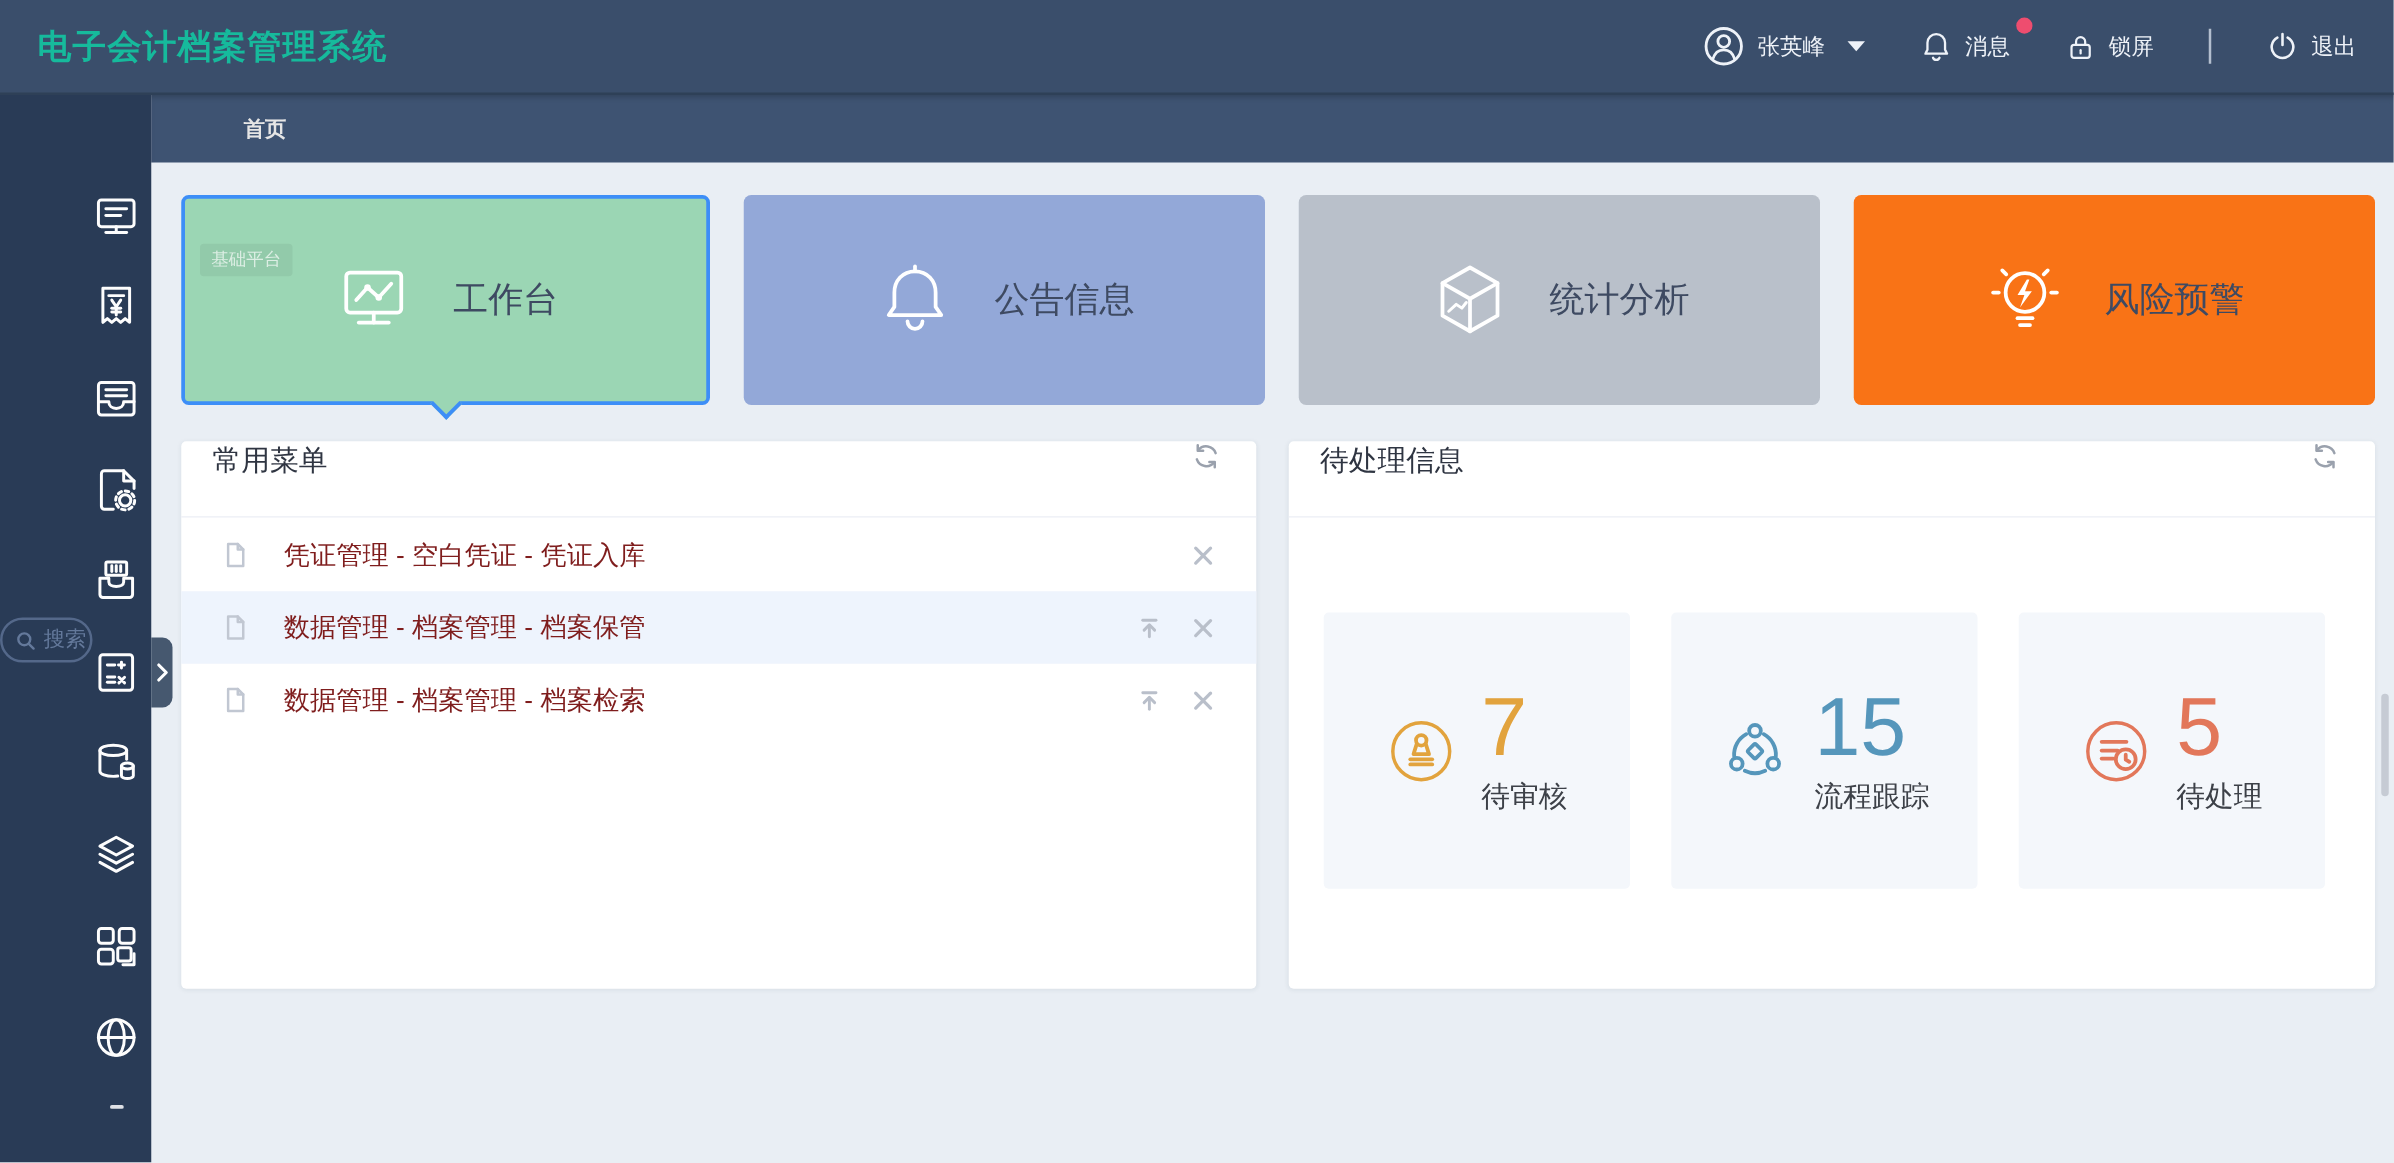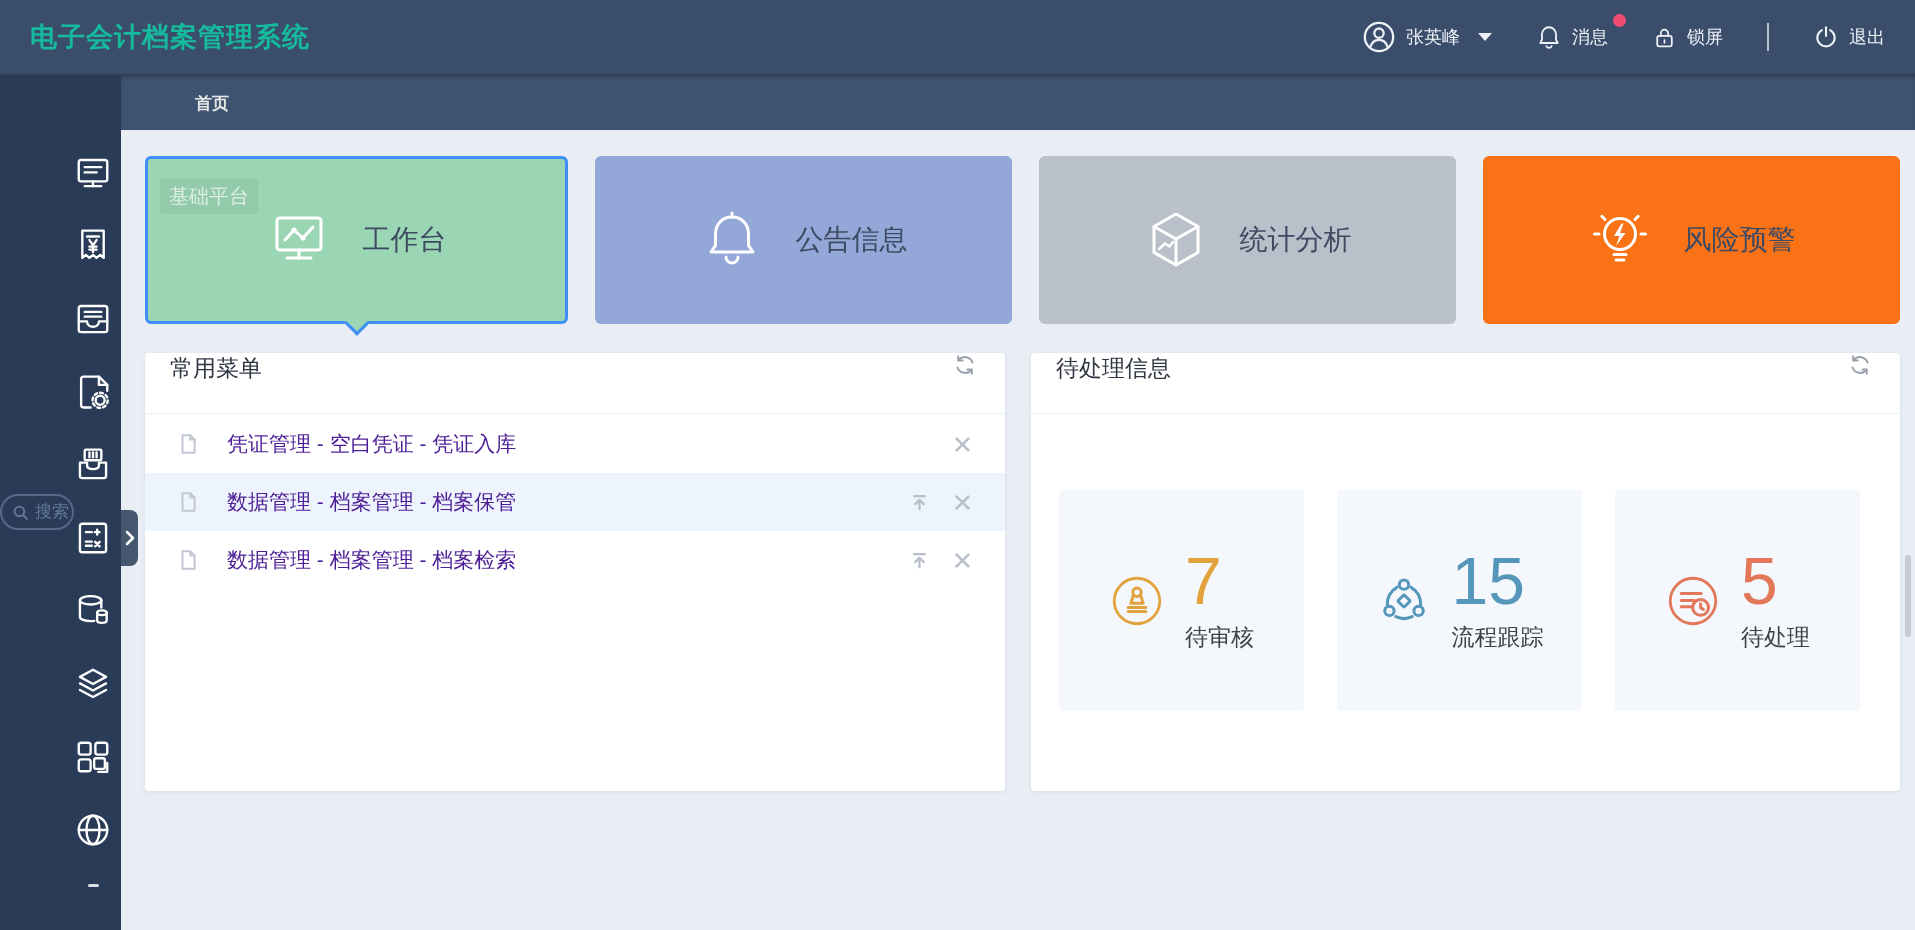--- a/index.html
+++ b/index.html
@@ -68,22 +68,22 @@
     flex:1; border-radius:6px; position:relative; display:flex; align-items:center;
     justify-content:center; gap:32px; color:#3e4a62; font-size:28px; cursor:pointer;
   }
   .card svg { width:64px; height:64px; stroke:#fff; stroke-width:3; fill:none;
               stroke-linecap:round; stroke-linejoin:round; }
   .card-0 { background:#9bd6b4; border:3px solid #3d8ef7; }
   .card-1 { background:#93a8d8; }
   .card-2 { background:#b9c0ca; }
   .card-3 { background:#f97316; }
   .card-tag {
-    position:absolute; top:20px; left:12px; background:rgba(0,0,0,.055);
-    color:rgba(255,255,255,.68); font-size:20px; padding:4px 9px; border-radius:3px;
+    position:absolute; top:36px; left:12px; background:rgba(0,0,0,.055);
+    color:rgba(255,255,255,.68); font-size:14px; padding:4px 9px; border-radius:3px;
   }
   .card-notch {
     position:absolute; bottom:-11px; left:50%; margin-left:-9px; width:18px; height:18px;
     background:#9bd6b4; border-right:3px solid #3d8ef7; border-bottom:3px solid #3d8ef7;
     transform:rotate(45deg);
   }
 
   
   .panels { display:flex; gap:26px; margin-top:29px; height:438px; }
   .panel { background:#fff; border-radius:4px; box-shadow:0 1px 4px rgba(31,45,61,.08); }
@@ -96,21 +96,21 @@
   .panel-title { font-size:23px; color:#2f3542; }
   .refresh-btn { cursor:pointer; }
   .refresh-btn svg { width:24px; height:24px; stroke:#9aa1ad; stroke-width:2; fill:none;
                      stroke-linecap:round; stroke-linejoin:round; }
 
   .menu-list { padding-top:1px; }
   .menu-row { height:58px; display:flex; align-items:center; padding:0 33px 0 32px; cursor:pointer; }
   .menu-row.highlight { background:#eef4fd; }
   .row-doc-icon svg { width:22px; height:22px; stroke:#c1c7d2; stroke-width:1.8; fill:none;
                       stroke-linecap:round; stroke-linejoin:round; }
-  .row-label { font-size:21px; color:#4c1d95; margin-left:28px; }
+  .row-label { font-size:21px; color:#7f1d1d; margin-left:28px; }
   .row-actions { margin-left:auto; display:flex; align-items:center; gap:24px; }
   .row-actions svg { width:19px; height:19px; stroke:#b9bfca; stroke-width:2.2; fill:none;
                      stroke-linecap:round; stroke-linejoin:round; cursor:pointer; }
 
   .stats { display:flex; gap:33px; padding:76px 0 0 28px; }
   .stat {
     width:245px; height:221px; background:#f4f7fb; border-radius:4px;
     display:flex; align-items:center; justify-content:center; cursor:pointer;
   }
   .stat-inner { display:flex; align-items:center; gap:20px; }

